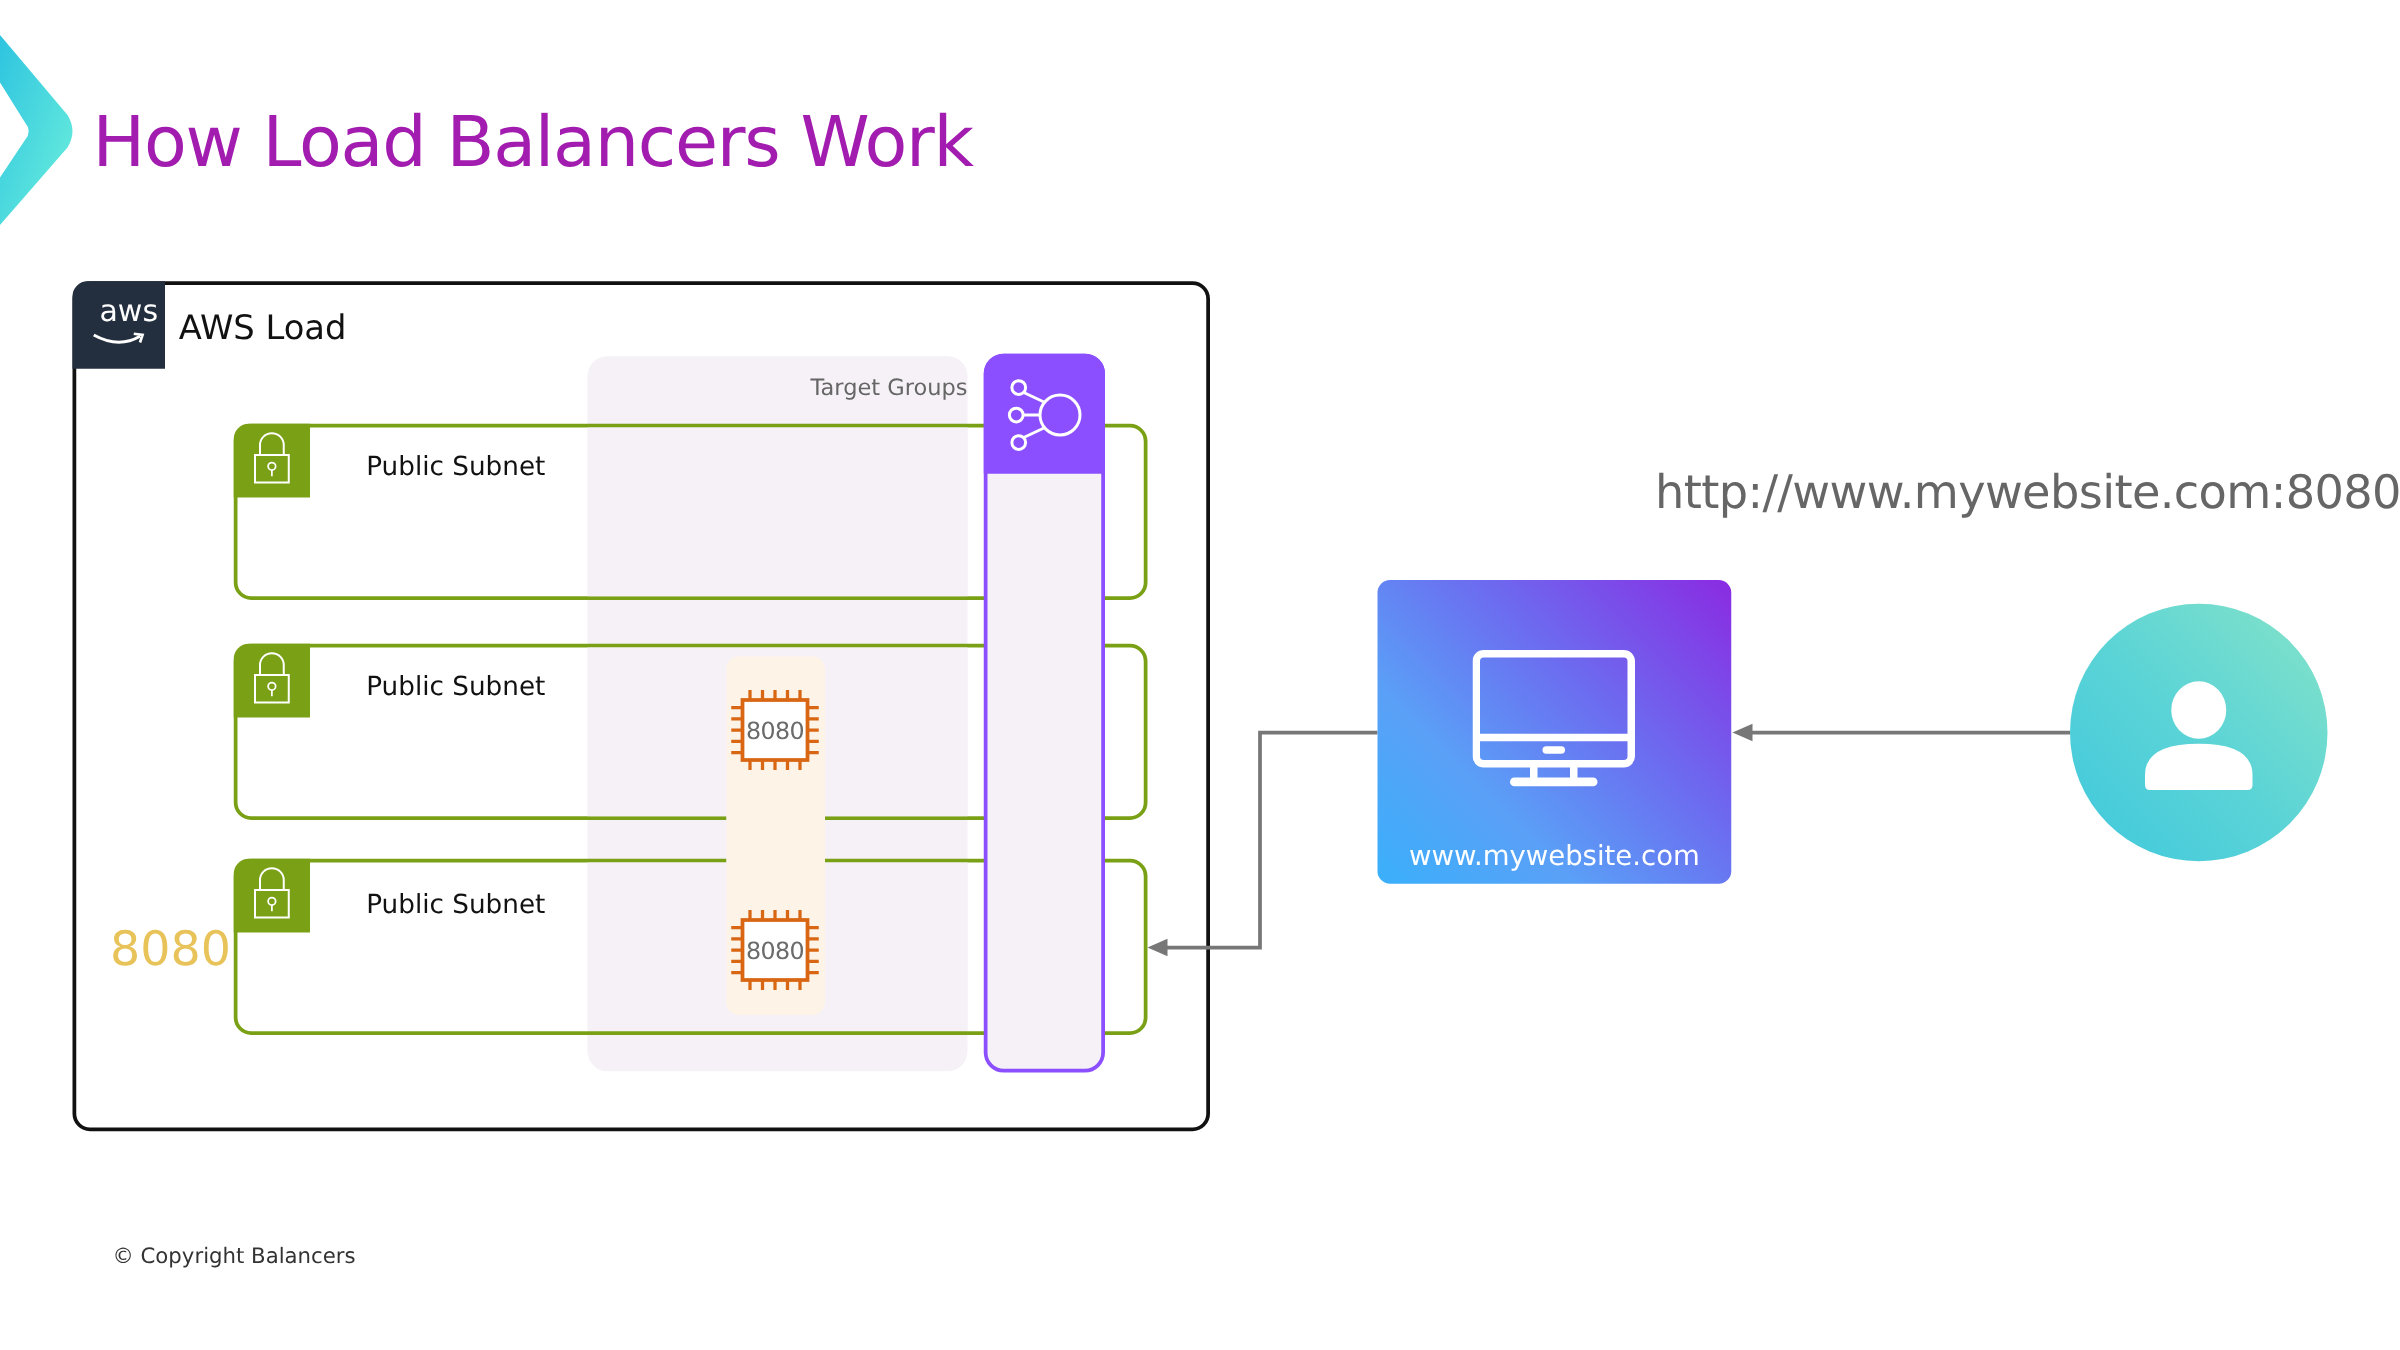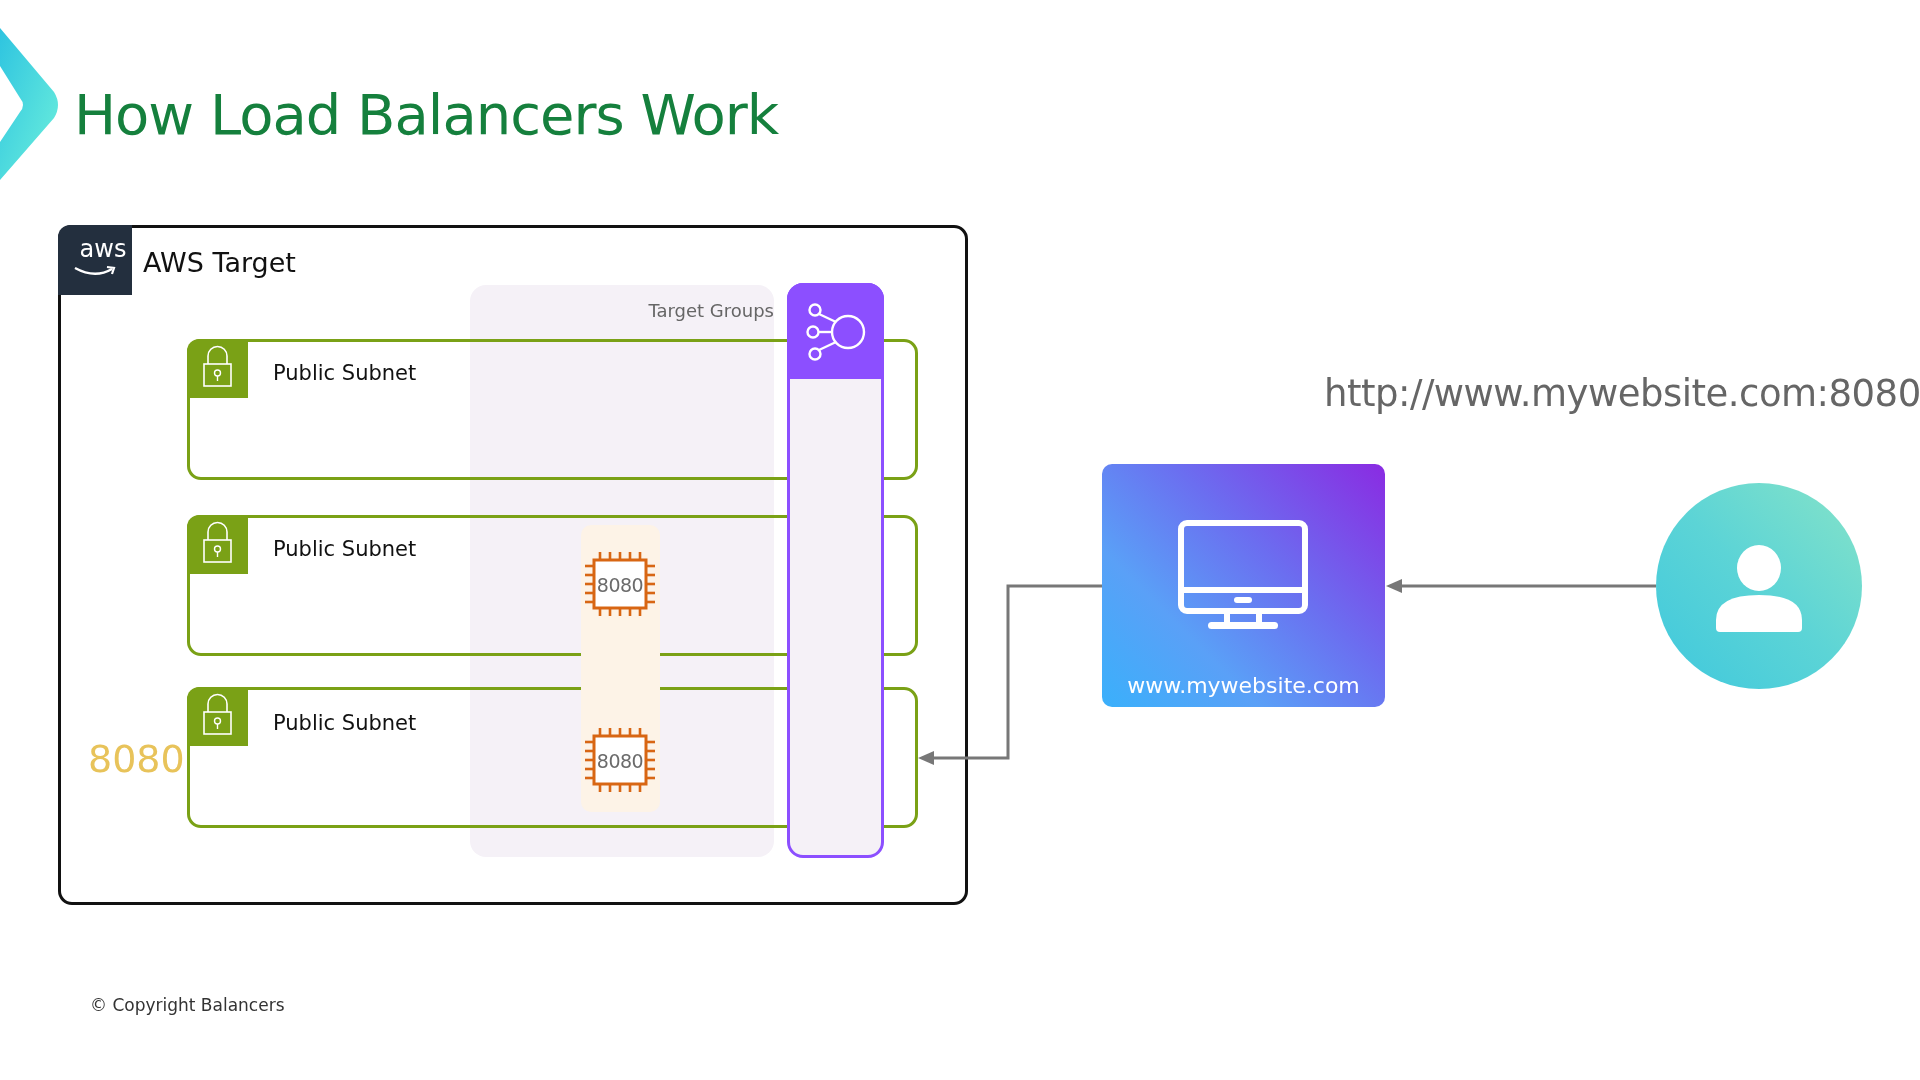--- a/index.html
+++ b/index.html
@@ -3,21 +3,21 @@
 <meta charset="utf-8">
 <style>
   html, body { margin: 0; padding: 0; }
   body {
     width: 1920px; height: 1080px; background: #ffffff; position: relative; overflow: hidden;
     font-family: "DejaVu Sans", "Liberation Sans", sans-serif;
   }
   .abs { position: absolute; }
   #chevron { left: 0; top: 20px; width: 80px; height: 170px; }
   #title {
-    left: 74px; top: 80px; font-size: 56px; color: #15803d; white-space: nowrap;
+    left: 74px; top: 80px; font-size: 56px; color: #a21caf; white-space: nowrap;
     letter-spacing: -1px; line-height: 70px;
   }
   #aws-cloud {
     left: 58px; top: 225px; width: 910px; height: 680px;
     border: 3px solid #111; border-radius: 14px; box-sizing: border-box;
   }
   #aws-logo {
     left: 58px; top: 225px; width: 74px; height: 70px; background: #232f3e;
     border-top-left-radius: 12px;
   }
@@ -36,21 +36,21 @@
     left: 470px; top: 300px; width: 304px; text-align: right; font-size: 18px; color: #666;
   }
 
   .subnet {
     left: 187px; width: 731px; height: 141px; border: 3px solid #7aa116;
     border-radius: 14px; box-sizing: border-box;
   }
   .subnet-lock {
     width: 61px; height: 59px; background: #7aa116; border-top-left-radius: 12px;
   }
-  .subnet-label { font-size: 21px; color: #111; line-height: 26px; }
+  .subnet-label { font-size: 21px; color: #111; line-height: 26px; margin-left: 20px; }
 
   #instance-col {
     left: 581px; top: 525px; width: 79px; height: 287px; background: #fdf3e7;
     border-radius: 10px;
   }
 
   .chip { width: 76px; height: 70px; }
   .chip-text {
     width: 60px; text-align: center; font-size: 19px; color: #6b6b6b; line-height: 22px;
     letter-spacing: -0.5px;
@@ -106,21 +106,21 @@
 <div id="title" class="abs">How Load Balancers Work</div>
 
 <div id="aws-cloud" class="abs"></div>
 <div id="aws-logo" class="abs">
   <div id="aws-logo-text" class="abs">aws</div>
   <svg id="aws-smile" class="abs" viewBox="0 0 46 14">
     <path d="M3 3 Q23 14 40 4" stroke="#fff" stroke-width="2.4" fill="none"></path>
     <path d="M35 2 L42 3 L40 9" stroke="#fff" stroke-width="2.2" fill="none"></path>
   </svg>
 </div>
-<div id="aws-cloud-label" class="abs">AWS Target</div>
+<div id="aws-cloud-label" class="abs">AWS Load</div>
 
 <div id="target-groups" class="abs"></div>
 <div id="target-groups-label" class="abs">Target Groups</div>
 
 <div class="abs subnet" style="top:339px;"></div>
 <div class="abs subnet-lock" style="left:187px;top:339px;">
   <svg width="61" height="59" viewBox="0 0 61 59">
     <rect x="17" y="25" width="27" height="22" fill="none" stroke="#fff" stroke-width="1.6"></rect>
     <path d="M21 25 V17 a9.5 9.5 0 0 1 19 0 V25" fill="none" stroke="#fff" stroke-width="1.6"></path>
     <circle cx="30.5" cy="34" r="3" fill="none" stroke="#fff" stroke-width="1.4"></circle>

